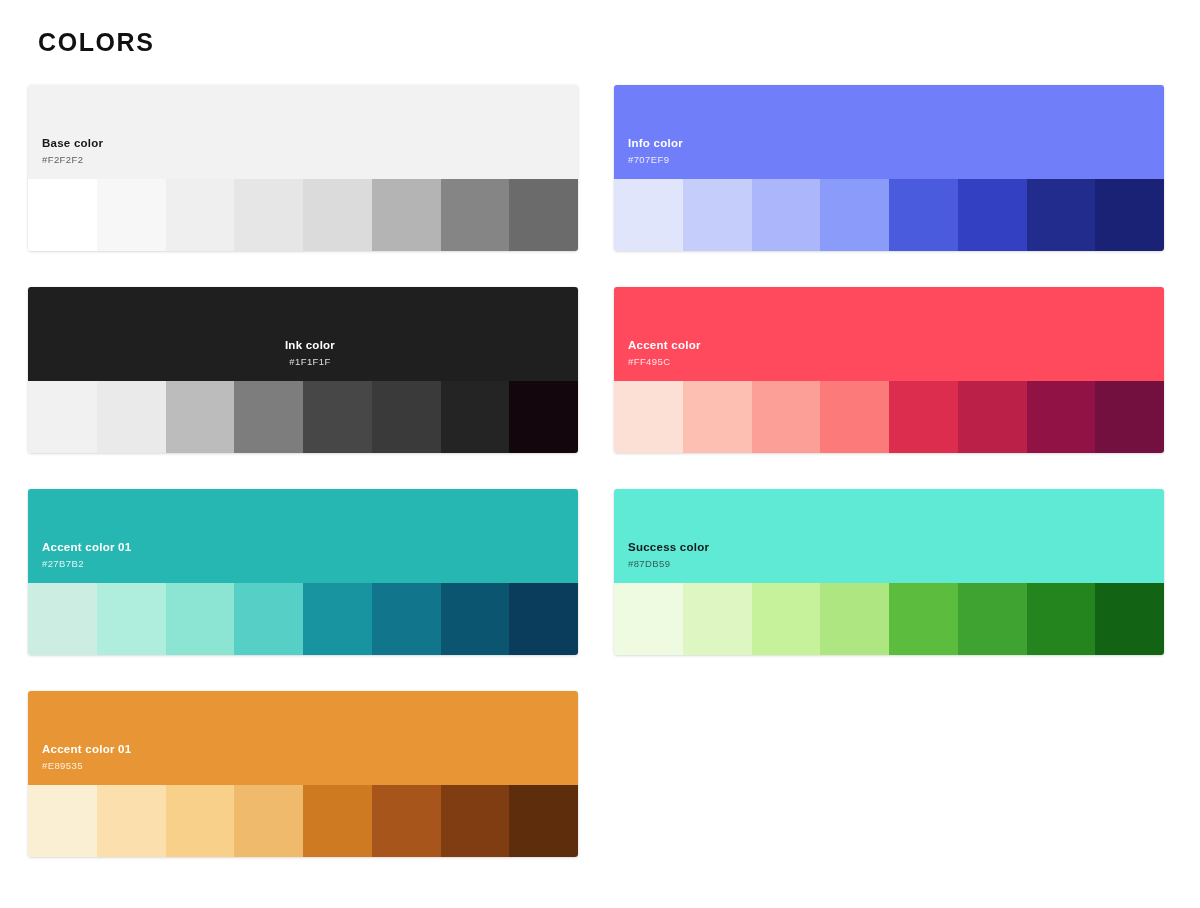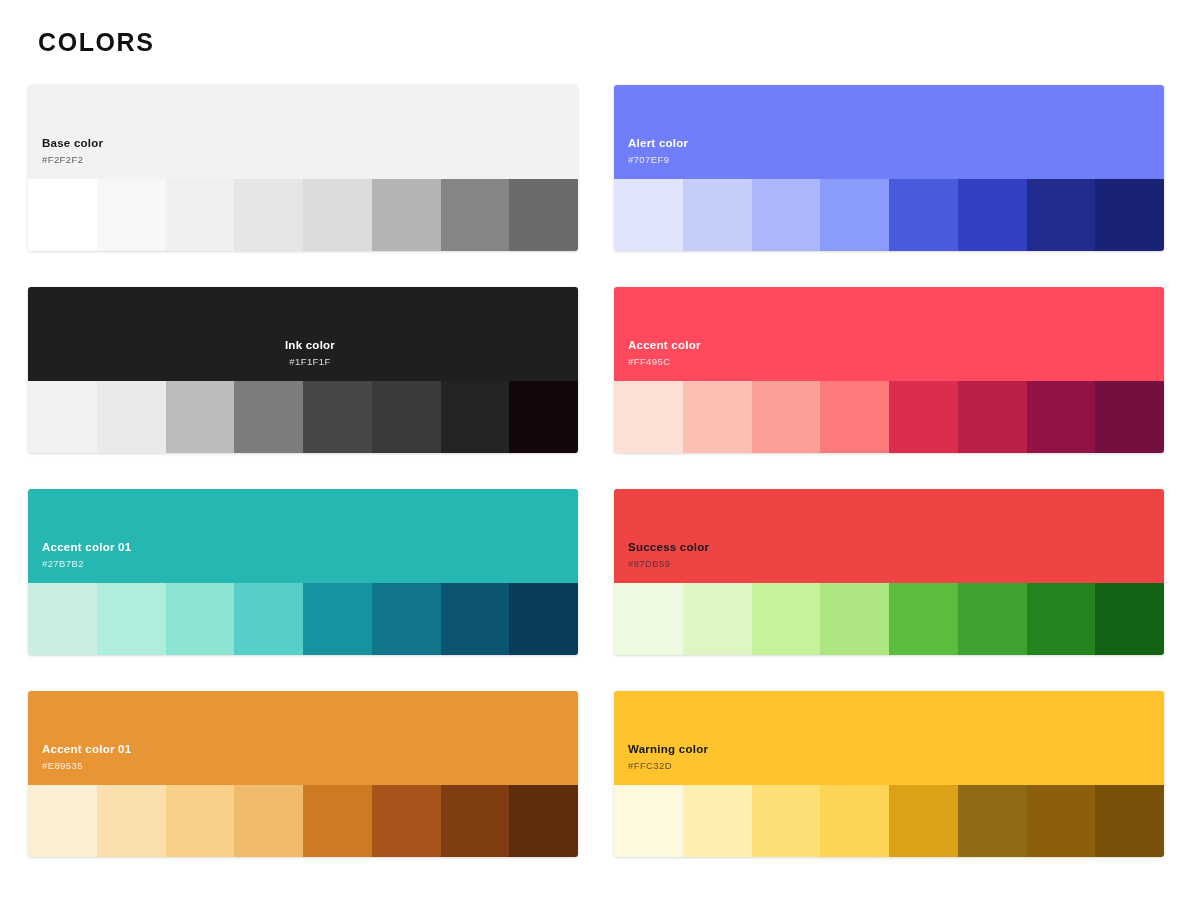--- a/index.html
+++ b/index.html
@@ -113,21 +113,21 @@
           <div class="swatch" title="#EFEFEF" style="background: rgb(239, 239, 239);"></div>
           <div class="swatch" title="#E6E6E6" style="background: rgb(230, 230, 230);"></div>
           <div class="swatch" title="#DBDBDB" style="background: rgb(219, 219, 219);"></div>
           <div class="swatch" title="#B4B4B4" style="background: rgb(180, 180, 180);"></div>
           <div class="swatch" title="#858585" style="background: rgb(133, 133, 133);"></div>
           <div class="swatch" title="#6B6B6B" style="background: rgb(107, 107, 107);"></div>
         </div>
       </div>
       <div class="card">
         <div class="card-main text-light" style="background: rgb(112, 126, 249);">
-          <div class="card-name">Alert color</div>
+          <div class="card-name">Info color</div>
           <div class="card-hex">#707EF9</div>
         </div>
         <div class="swatch-strip">
           <div class="swatch" title="#E0E5FB" style="background: rgb(224, 229, 251);"></div>
           <div class="swatch" title="#C5CDFA" style="background: rgb(197, 205, 250);"></div>
           <div class="swatch" title="#ABB7FA" style="background: rgb(171, 183, 250);"></div>
           <div class="swatch" title="#8B9BFA" style="background: rgb(139, 155, 250);"></div>
           <div class="swatch" title="#4A5BDD" style="background: rgb(74, 91, 221);"></div>
           <div class="swatch" title="#3340C2" style="background: rgb(51, 64, 194);"></div>
           <div class="swatch" title="#212C8C" style="background: rgb(33, 44, 140);"></div>
@@ -176,21 +176,21 @@
           <div class="swatch" title="#AFEEDD" style="background: rgb(175, 238, 221);"></div>
           <div class="swatch" title="#8CE4D2" style="background: rgb(140, 228, 210);"></div>
           <div class="swatch" title="#56D0C6" style="background: rgb(86, 208, 198);"></div>
           <div class="swatch" title="#1794A0" style="background: rgb(23, 148, 160);"></div>
           <div class="swatch" title="#11758B" style="background: rgb(17, 117, 139);"></div>
           <div class="swatch" title="#0B5571" style="background: rgb(11, 85, 113);"></div>
           <div class="swatch" title="#0A3C5B" style="background: rgb(10, 60, 91);"></div>
         </div>
       </div>
       <div class="card">
-        <div class="card-main text-dark" style="background: #ef4444;">
+        <div class="card-main text-dark" style="background: #5eead4;">
           <div class="card-name">Success color</div>
           <div class="card-hex">#87DB59</div>
         </div>
         <div class="swatch-strip">
           <div class="swatch" title="#EFFBE0" style="background: rgb(239, 251, 224);"></div>
           <div class="swatch" title="#DDF6C2" style="background: rgb(221, 246, 194);"></div>
           <div class="swatch" title="#C5F29A" style="background: rgb(197, 242, 154);"></div>
           <div class="swatch" title="#AEE682" style="background: rgb(174, 230, 130);"></div>
           <div class="swatch" title="#5CBC3E" style="background: rgb(92, 188, 62);"></div>
           <div class="swatch" title="#3EA330" style="background: rgb(62, 163, 48);"></div>
@@ -207,31 +207,15 @@
           <div class="swatch" title="#FBEFD3" style="background: rgb(251, 239, 211);"></div>
           <div class="swatch" title="#FBE0AE" style="background: rgb(251, 224, 174);"></div>
           <div class="swatch" title="#F9D08A" style="background: rgb(249, 208, 138);"></div>
           <div class="swatch" title="#EFBA6B" style="background: rgb(239, 186, 107);"></div>
           <div class="swatch" title="#CE7A22" style="background: rgb(206, 122, 34);"></div>
           <div class="swatch" title="#A8551B" style="background: rgb(168, 85, 27);"></div>
           <div class="swatch" title="#7F3D11" style="background: rgb(127, 61, 17);"></div>
           <div class="swatch" title="#5E2D0C" style="background: rgb(94, 45, 12);"></div>
         </div>
       </div>
-      <div class="card">
-        <div class="card-main text-dark" style="background: rgb(255, 195, 45);">
-          <div class="card-name">Warning color</div>
-          <div class="card-hex">#FFC32D</div>
-        </div>
-        <div class="swatch-strip">
-          <div class="swatch" title="#FDF9DC" style="background: rgb(253, 249, 220);"></div>
-          <div class="swatch" title="#FDEFAD" style="background: rgb(253, 239, 173);"></div>
-          <div class="swatch" title="#FDE075" style="background: rgb(253, 224, 117);"></div>
-          <div class="swatch" title="#FDD556" style="background: rgb(253, 213, 86);"></div>
-          <div class="swatch" title="#DCA116" style="background: rgb(220, 161, 22);"></div>
-          <div class="swatch" title="#8E6B14" style="background: rgb(142, 107, 20);"></div>
-          <div class="swatch" title="#8B5F0C" style="background: rgb(139, 95, 12);"></div>
-          <div class="swatch" title="#79520A" style="background: rgb(121, 82, 10);"></div>
-        </div>
-      </div>
     </div>
 
 </div>
 
 </body></html>

